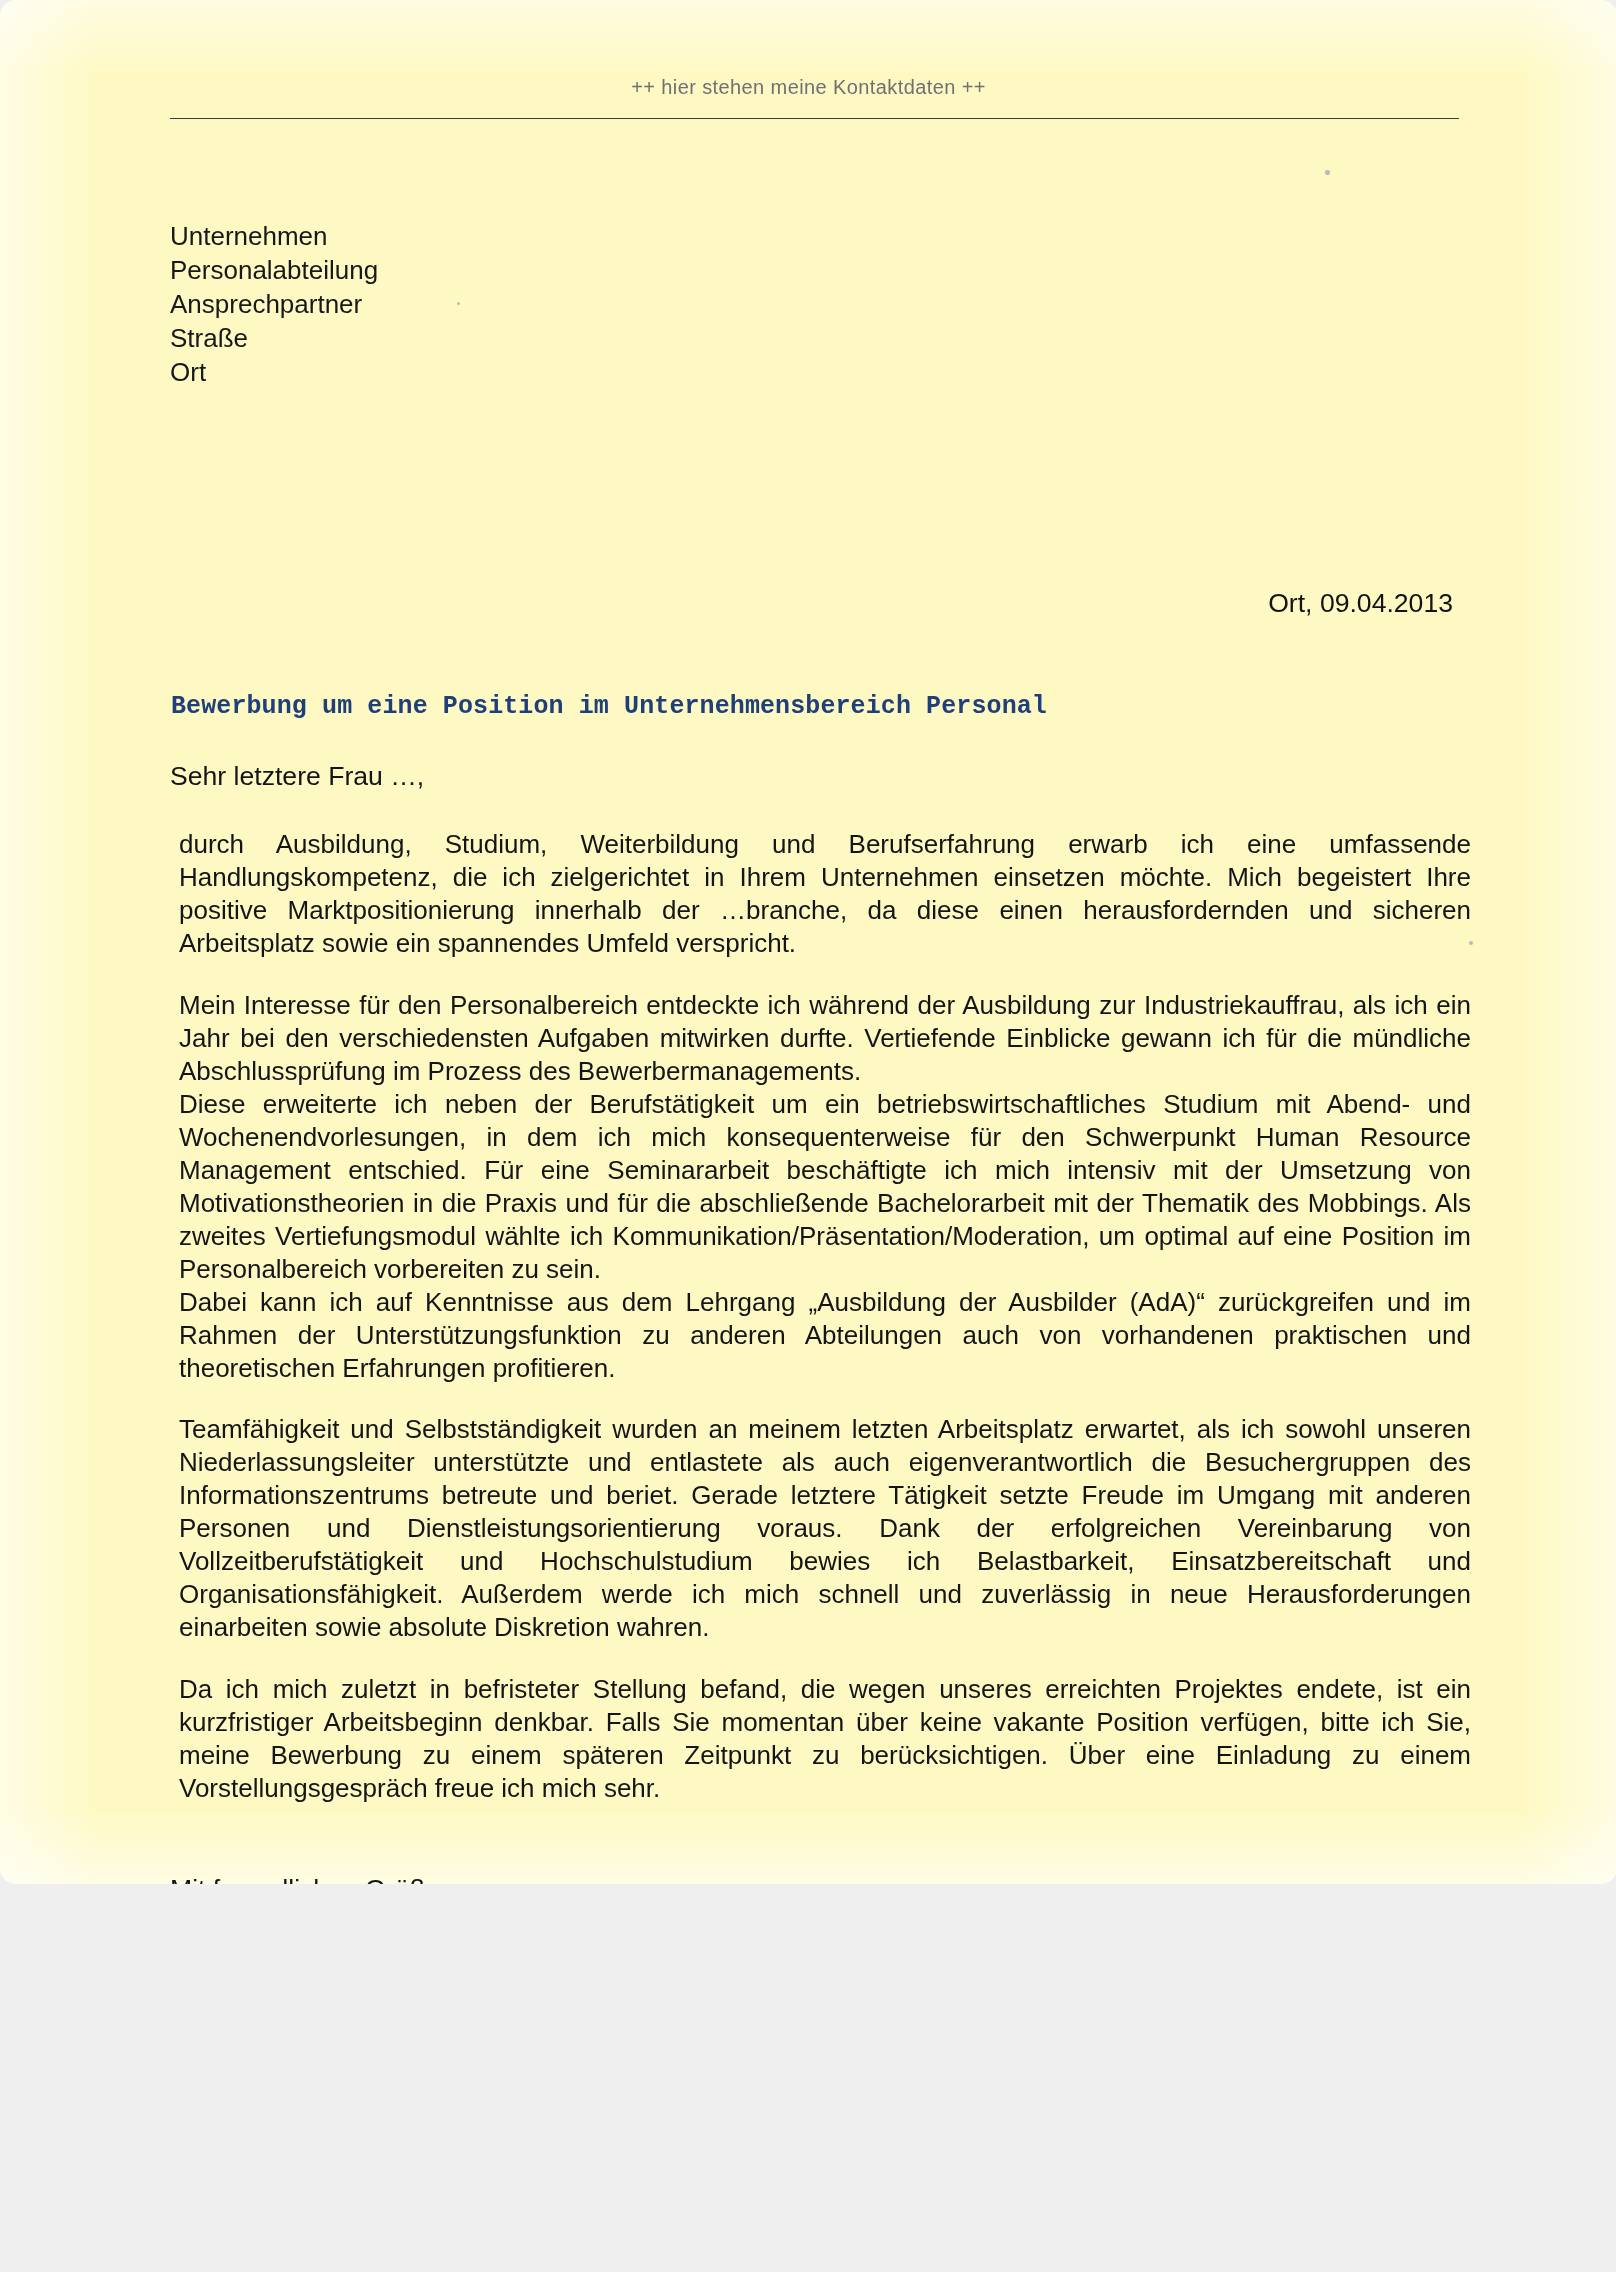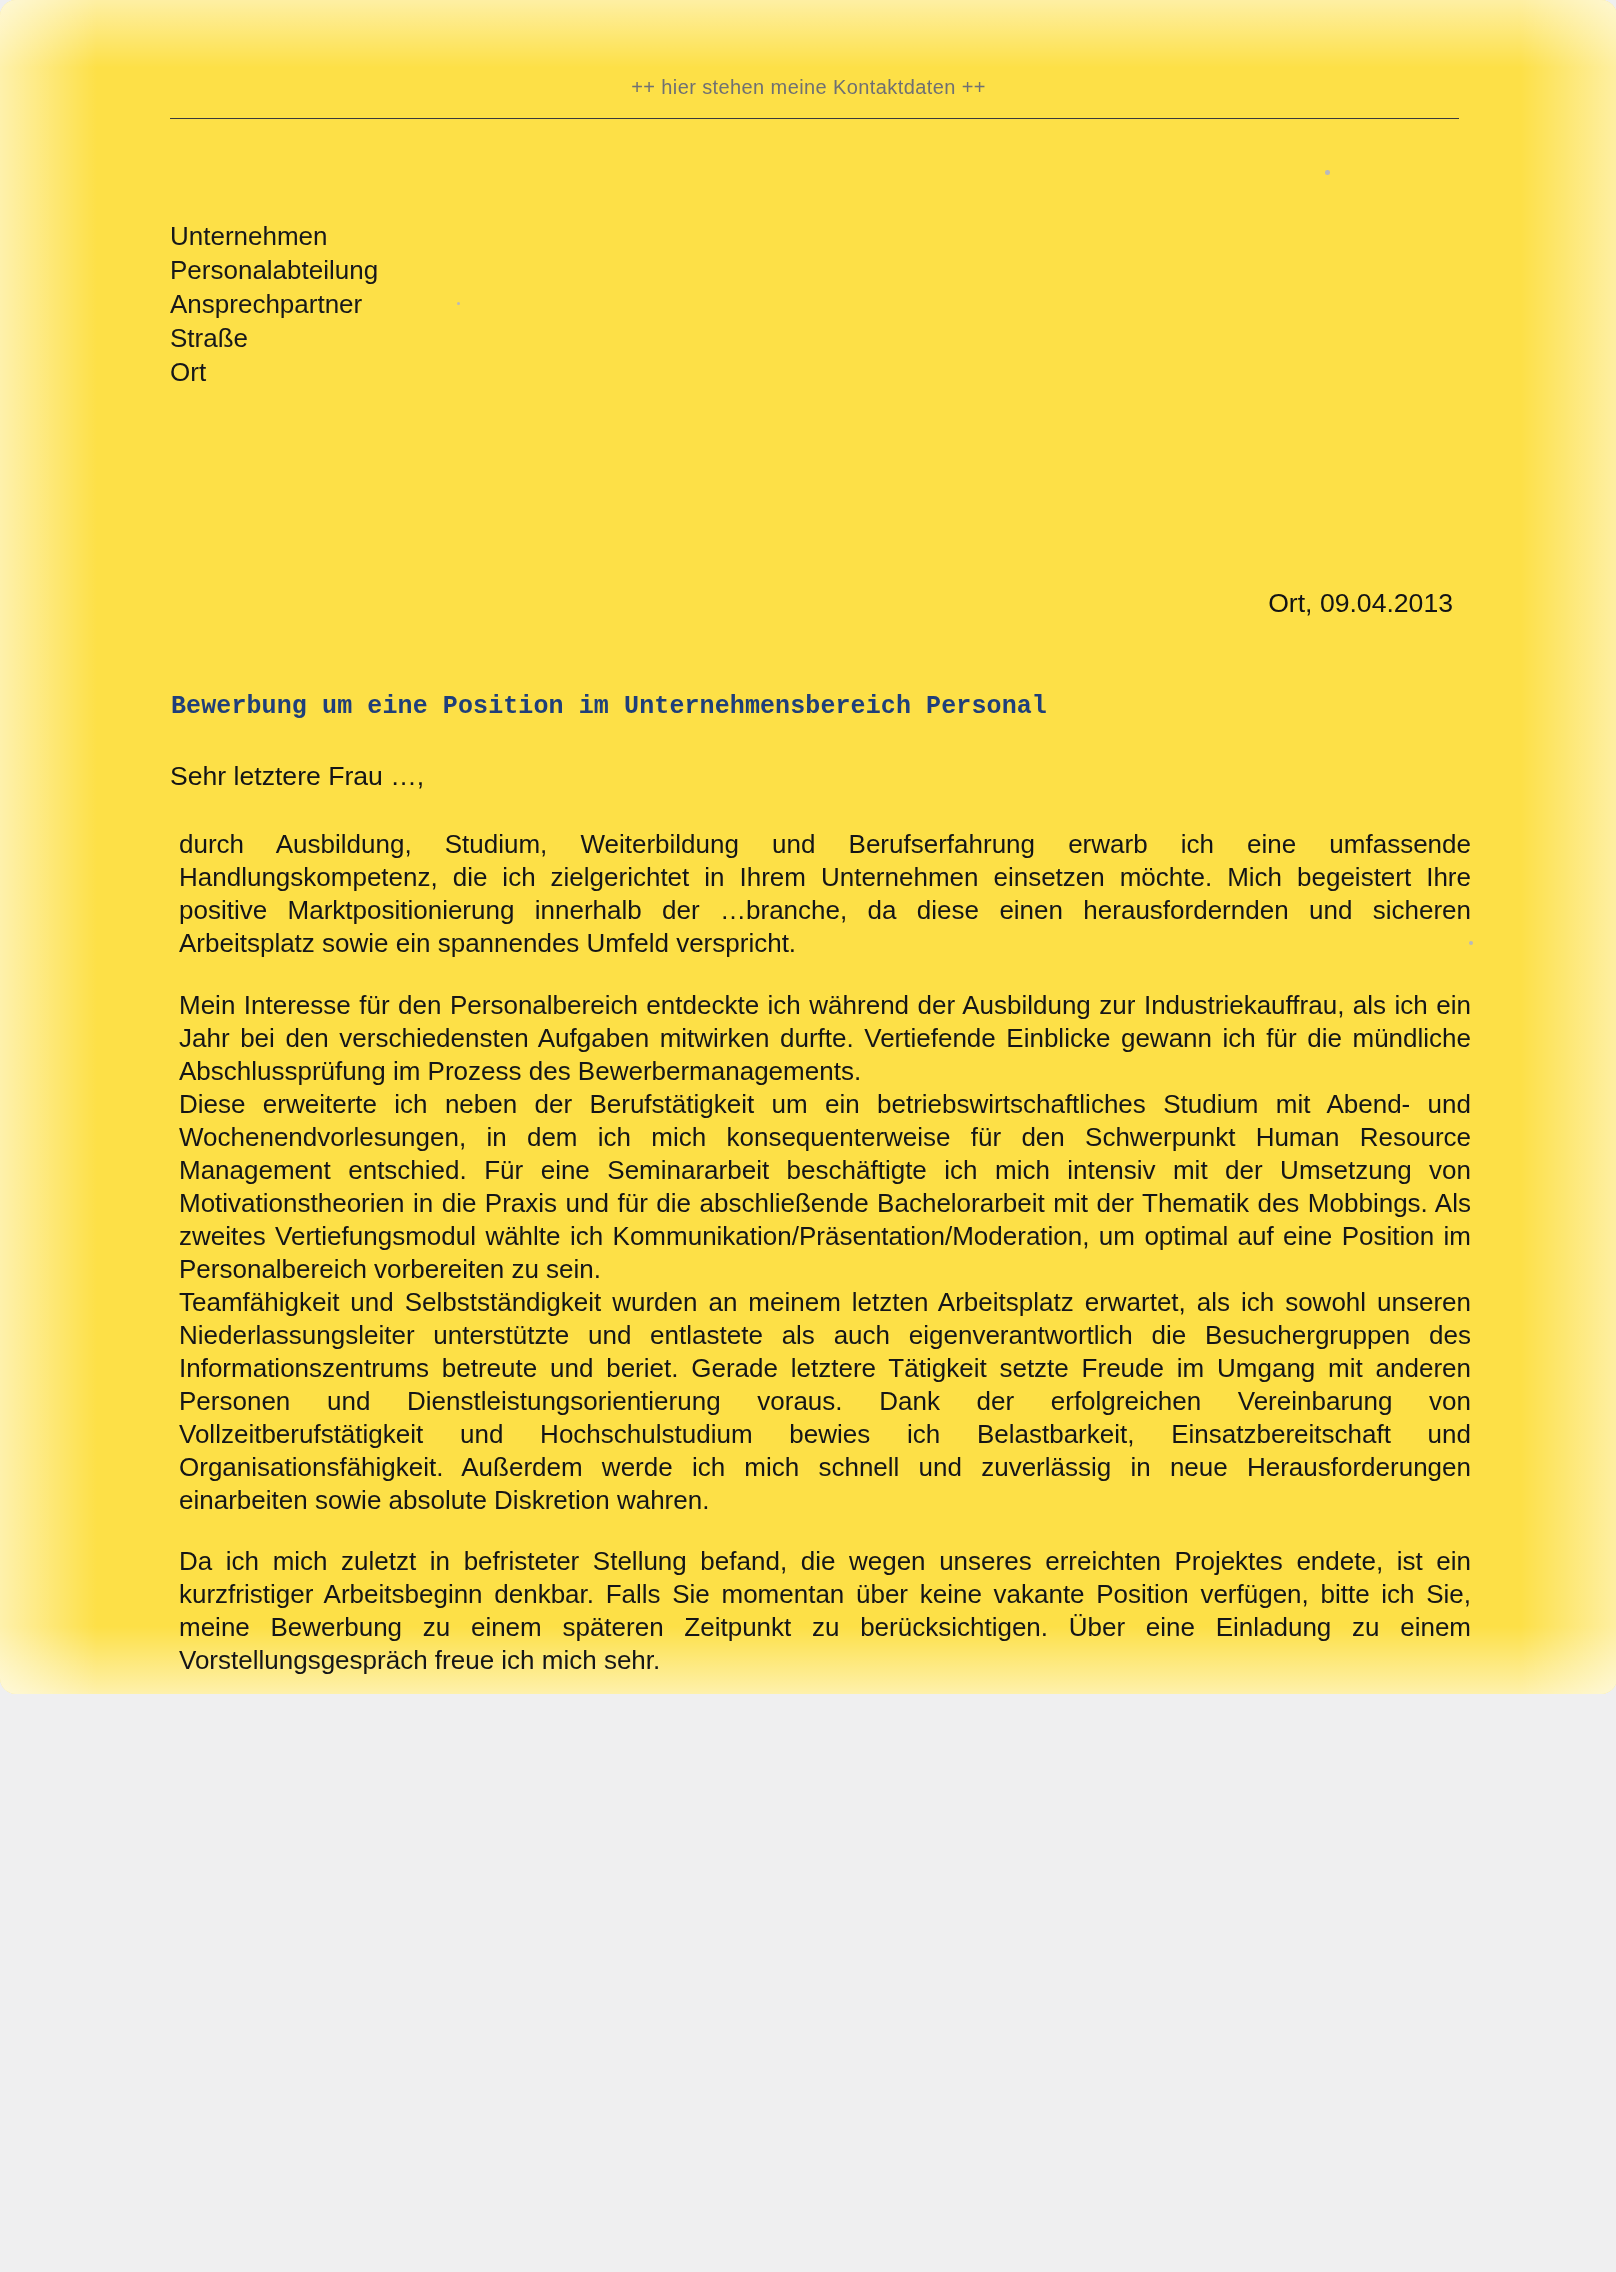--- a/index.html
+++ b/index.html
@@ -6,22 +6,22 @@
     margin: 0;
     padding: 0;
     background: #efeff0;
   }
   body {
     font-family: "Liberation Sans", sans-serif;
   }
   .page {
     position: relative;
     width: 1617px;
-    height: 1694px;
-    background: #fde047;
+    height: 1884px;
+    background: #fef9c3;
     overflow: hidden;
     box-sizing: border-box;
     border-radius: 16px;
   }
   
   .page::before {
     content: "";
     position: absolute;
     inset: 0;
     background:
@@ -171,20 +171,21 @@
     <div class="date-line">Ort, 09.04.2013</div>
 
     <div class="subject-line">Bewerbung um eine Position im Unternehmensbereich Personal</div>
 
     <div class="salutation">Sehr letztere Frau …,</div>
 
     <div class="body">
       <p class="para">durch Ausbildung, Studium, Weiterbildung und Berufserfahrung erwarb ich eine umfassende Handlungskompetenz, die ich zielgerichtet in Ihrem Unternehmen einsetzen möchte. Mich begeistert Ihre positive Marktpositionierung innerhalb der …branche, da diese einen herausfordernden und sicheren Arbeitsplatz sowie ein spannendes Umfeld verspricht.</p>
       <p class="para tight">Mein Interesse für den Personalbereich entdeckte ich während der Ausbildung zur Industriekauffrau, als ich ein Jahr bei den verschiedensten Aufgaben mitwirken durfte. Vertiefende Einblicke gewann ich für die mündliche Abschlussprüfung im Prozess des Bewerbermanagements.</p>
       <p class="para tight">Diese erweiterte ich neben der Berufstätigkeit um ein betriebswirtschaftliches Studium mit Abend- und Wochenendvorlesungen, in dem ich mich konsequenterweise für den Schwerpunkt Human Resource Management entschied. Für eine Seminararbeit beschäftigte ich mich intensiv mit der Umsetzung von Motivationstheorien in die Praxis und für die abschließende Bachelorarbeit mit der Thematik des Mobbings. Als zweites Vertiefungsmodul wählte ich Kommunikation/Präsentation/Moderation, um optimal auf eine Position im Personalbereich vorbereiten zu sein.</p>
+      <p class="para">Dabei kann ich auf Kenntnisse aus dem Lehrgang „Ausbildung der Ausbilder (AdA)“ zurückgreifen und im Rahmen der Unterstützungsfunktion zu anderen Abteilungen auch von vorhandenen praktischen und theoretischen Erfahrungen profitieren.</p>
       <p class="para">Teamfähigkeit und Selbstständigkeit wurden an meinem letzten Arbeitsplatz erwartet, als ich sowohl unseren Niederlassungsleiter unterstützte und entlastete als auch eigenverantwortlich die Besuchergruppen des Informationszentrums betreute und beriet. Gerade letztere Tätigkeit setzte Freude im Umgang mit anderen Personen und Dienstleistungsorientierung voraus. Dank der erfolgreichen Vereinbarung von Vollzeitberufstätigkeit und Hochschulstudium bewies ich Belastbarkeit, Einsatzbereitschaft und Organisationsfähigkeit. Außerdem werde ich mich schnell und zuverlässig in neue Herausforderungen einarbeiten sowie absolute Diskretion wahren.</p>
       <p class="para">Da ich mich zuletzt in befristeter Stellung befand, die wegen unseres erreichten Projektes endete, ist ein kurzfristiger Arbeitsbeginn denkbar. Falls Sie momentan über keine vakante Position verfügen, bitte ich Sie, meine Bewerbung zu einem späteren Zeitpunkt zu berücksichtigen. Über eine Einladung zu einem Vorstellungsgespräch freue ich mich sehr.</p>
     </div>
 
     <div class="closing">Mit freundlichen Grüßen</div>
 
     <div class="signer-name">Name</div>
 
     <div class="attachments">Anlagen</div>
 

